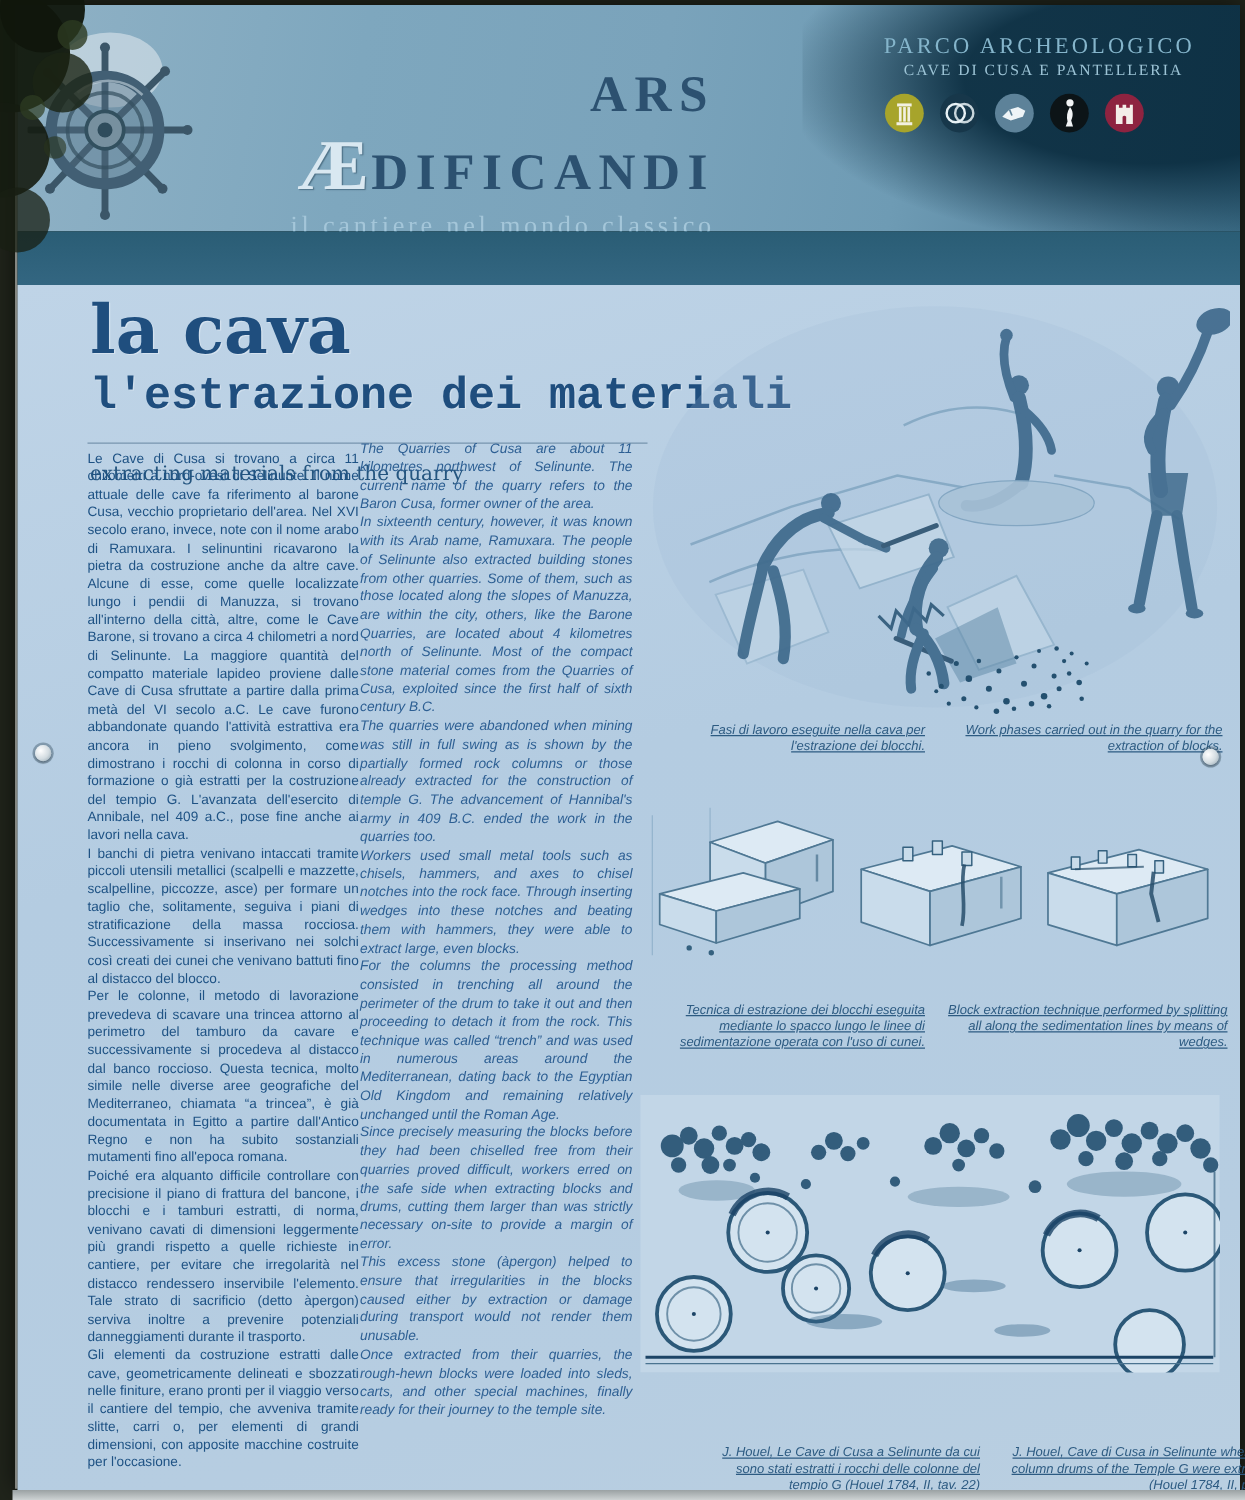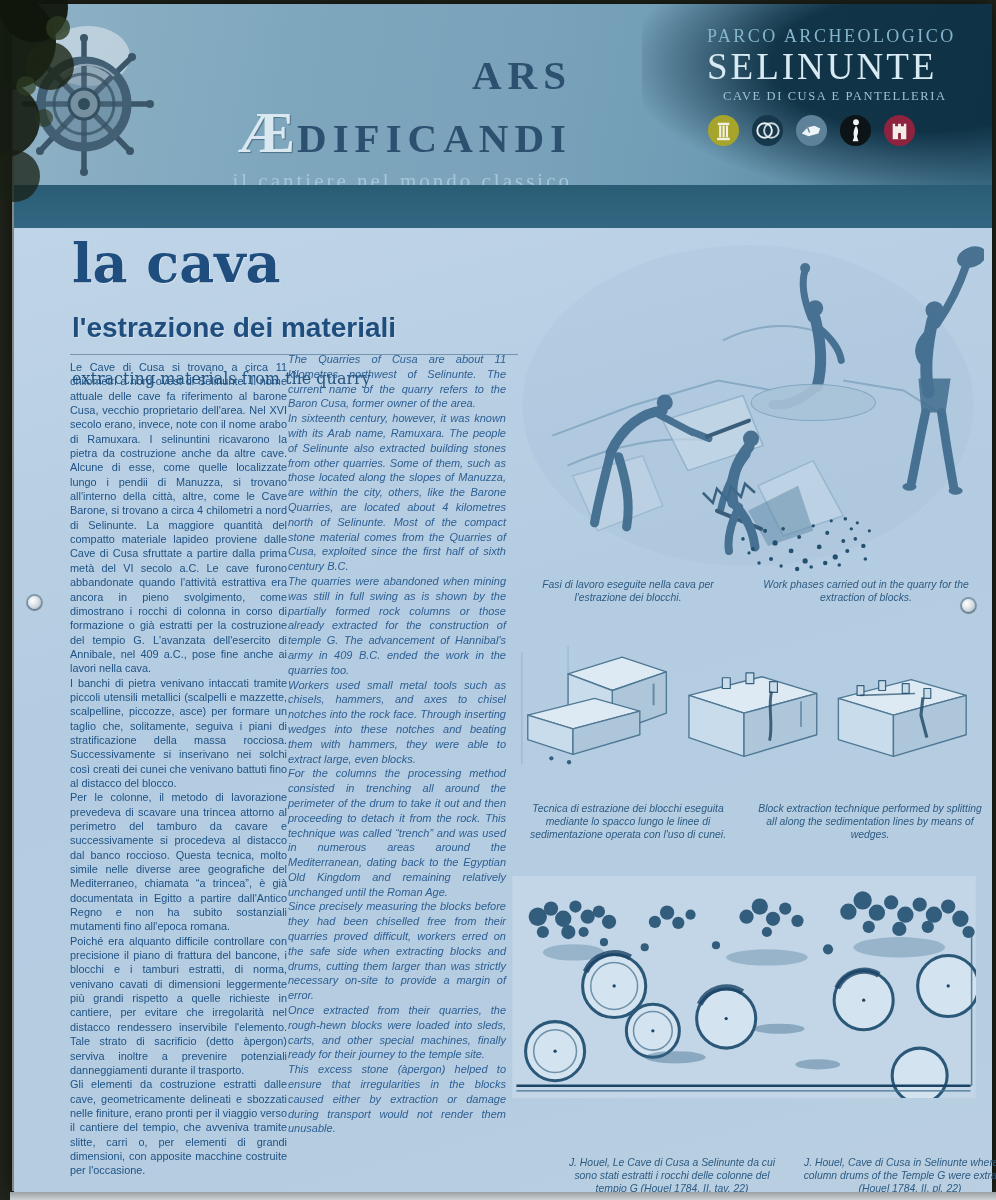--- a/index.html
+++ b/index.html
@@ -29,40 +29,40 @@
         font-family:"Liberation Serif",serif;}
   .park-l1{font-size:18px;letter-spacing:2.5px;color:#85b5cb;}
   .park-l2{font-size:37px;letter-spacing:3px;color:#d8eaf3;line-height:40px;}
   .park-l3{font-size:12.5px;letter-spacing:1.6px;color:#9cc3d5;margin-top:2px;margin-left:16px;}
   .icon-row{display:flex;gap:11px;margin-top:10px;align-items:center;}
   .icon-row svg{display:block;}
   
   .page-title{position:absolute;left:58px;top:6px;font-family:"DejaVu Serif",serif;
         font-weight:bold;font-size:54px;color:#1f4e7e;line-height:58px;
         text-shadow:1px 1px 0 rgba(255,255,255,.35);}
-  .page-sub-it{position:absolute;left:58px;top:84px;font-family:Liberation Sans, sans-serif;
-        font-weight:bold;font-size:28px;color:#1f4e7e;text-shadow:1px 1px 0 rgba(255,255,255,.3);}
+  .page-sub-it{position:absolute;left:58px;top:68px;font-family:Liberation Mono, monospace;
+        font-weight:bold;font-size:36px;color:#1f4e7e;text-shadow:1px 1px 0 rgba(255,255,255,.3);}
   .page-sub-en{position:absolute;left:58px;top:100px;font-family:"DejaVu Serif",serif;
         font-size:16px;color:#24557f;margin-top:41px;}
   .title-rule{position:absolute;left:56px;top:126px;width:448px;height:1px;
         background:rgba(35,75,108,.45);}
   
   .col{position:absolute;text-align:justify;}
   .col p{margin:0;}
   .col-it{left:56px;top:132px;width:217px;font-size:10.9px;line-height:14.35px;color:#1e5284;}
   .col-en{left:274px;top:124px;width:218px;font-size:11px;line-height:14.8px;
           font-style:italic;color:#2d5f93;}
   
   .fig{position:absolute;}
   .fig1{left:498px;top:2px;}
   .fig2{left:500px;top:414px;}
   .fig3{left:498px;top:648px;}
   .cap-row{position:absolute;display:flex;gap:14px;font-size:10.4px;line-height:13.2px;
            font-style:italic;color:#2d5b82;}
-  .cap-row .cap{width:224px;text-align:center;}
+  .cap-row .cap{width:224px;text-align:right;text-decoration:underline;}
   .cap1{left:502px;top:350px;}
   .cap2{left:502px;top:574px;gap:18px;}
   .cap3{left:502px;top:928px;margin-left:44px;}
   
   .foliage{position:absolute;left:0;top:0;z-index:5;}
   .bolt{position:absolute;width:13px;height:13px;border-radius:50%;z-index:6;
         background:radial-gradient(circle at 35% 35%,#ffffff,#d3dce1 55%,#8da0ab);
         box-shadow:0 0 0 2px rgba(35,60,78,.35),0 1px 2px rgba(0,0,0,.4);}
   .bolt-left{left:28px;top:596px;}
   .bolt-right{left:962px;top:599px;}
@@ -122,21 +122,20 @@
         <path d="M40,70 A38,38 0 0 1 92,72" fill="none" stroke="#c7d6df" stroke-width="2" opacity="0.6"></path>
       </svg>
 
       <div class="brand">
         <div class="brand-line"><span>ARS</span> <span class="brand-ae">Æ</span><span>DIFICANDI</span></div>
         <div class="brand-sub">il cantiere nel mondo classico</div>
       </div>
 
       <div class="park">
         <div class="park-l1">PARCO ARCHEOLOGICO</div>
-        <div class="park-l2">SELINUNTE</div>
         <div class="park-l3">CAVE DI CUSA E PANTELLERIA</div>
         <div class="icon-row">
           <svg width="33" height="33" viewBox="0 0 34 34">
             <circle cx="17" cy="17" r="16" fill="#a7a42b"></circle>
             <g fill="#f2f0e0">
               <rect x="11" y="9" width="12" height="2.5"></rect>
               <rect x="12.5" y="12" width="2.2" height="12"></rect>
               <rect x="16" y="12" width="2.2" height="12"></rect>
               <rect x="19.5" y="12" width="2.2" height="12"></rect>
               <rect x="10.5" y="24.5" width="13" height="2.5"></rect>
@@ -183,22 +182,22 @@
         <p>Gli elementi da costruzione estratti dalle cave, geometricamente delineati e sbozzati nelle finiture, erano pronti per il viaggio verso il cantiere del tempio, che avveniva tramite slitte, carri o, per elementi di grandi dimensioni, con apposite macchine costruite per l'occasione.</p>
       </div>
 
       <div class="col col-en">
         <p>The Quarries of Cusa are about 11 kilometres northwest of Selinunte. The current name of the quarry refers to the Baron Cusa, former owner of the area.</p>
         <p>In sixteenth century, however, it was known with its Arab name, Ramuxara. The people of Selinunte also extracted building stones from other quarries. Some of them, such as those located along the slopes of Manuzza, are within the city, others, like the Barone Quarries, are located about 4 kilometres north of Selinunte. Most of the compact stone material comes from the Quarries of Cusa, exploited since the first half of sixth century B.C.</p>
         <p>The quarries were abandoned when mining was still in full swing as is shown by the partially formed rock columns or those already extracted for the construction of temple G. The advancement of Hannibal's army in 409 B.C. ended the work in the quarries too.</p>
         <p>Workers used small metal tools such as chisels, hammers, and axes to chisel notches into the rock face. Through inserting wedges into these notches and beating them with hammers, they were able to extract large, even blocks.</p>
         <p>For the columns the processing method consisted in trenching all around the perimeter of the drum to take it out and then proceeding to detach it from the rock. This technique was called “trench” and was used in numerous areas around the Mediterranean, dating back to the Egyptian Old Kingdom and remaining relatively unchanged until the Roman Age.</p>
         <p>Since precisely measuring the blocks before they had been chiselled free from their quarries proved difficult, workers erred on the safe side when extracting blocks and drums, cutting them larger than was strictly necessary on-site to provide a margin of error.</p>
+        <p>This excess stone (àpergon) helped to ensure that irregularities in the blocks caused either by extraction or damage during transport would not render them unusable.</p>
         <p>Once extracted from their quarries, the rough-hewn blocks were loaded into sleds, carts, and other special machines, finally ready for their journey to the temple site.</p>
-        <p>This excess stone (àpergon) helped to ensure that irregularities in the blocks caused either by extraction or damage during transport would not render them unusable.</p>
       </div>
 
       <svg class="fig fig1" width="472" height="346" viewBox="0 0 470 345">
         <ellipse cx="235" cy="175" rx="225" ry="160" fill="#9fbcd4" opacity="0.22"></ellipse>
         <g fill="none" stroke="#7ea3bf" stroke-width="2" opacity="0.8">
           <path d="M40,205 L120,175 L205,150 L260,160"></path>
           <path d="M55,235 C100,215 150,205 195,210"></path>
           <path d="M210,110 C240,95 270,92 300,100"></path>
           <path d="M330,150 L390,160 L430,185"></path>
         </g>

